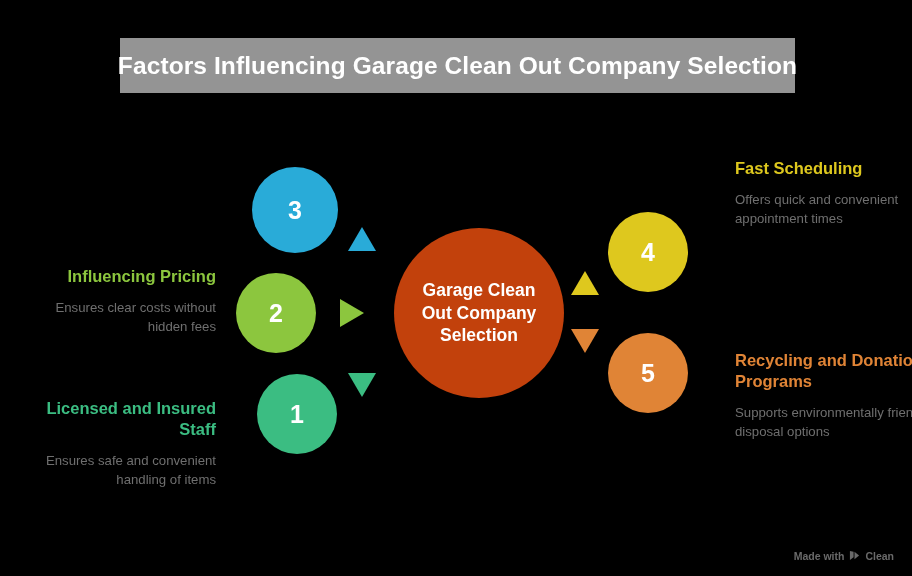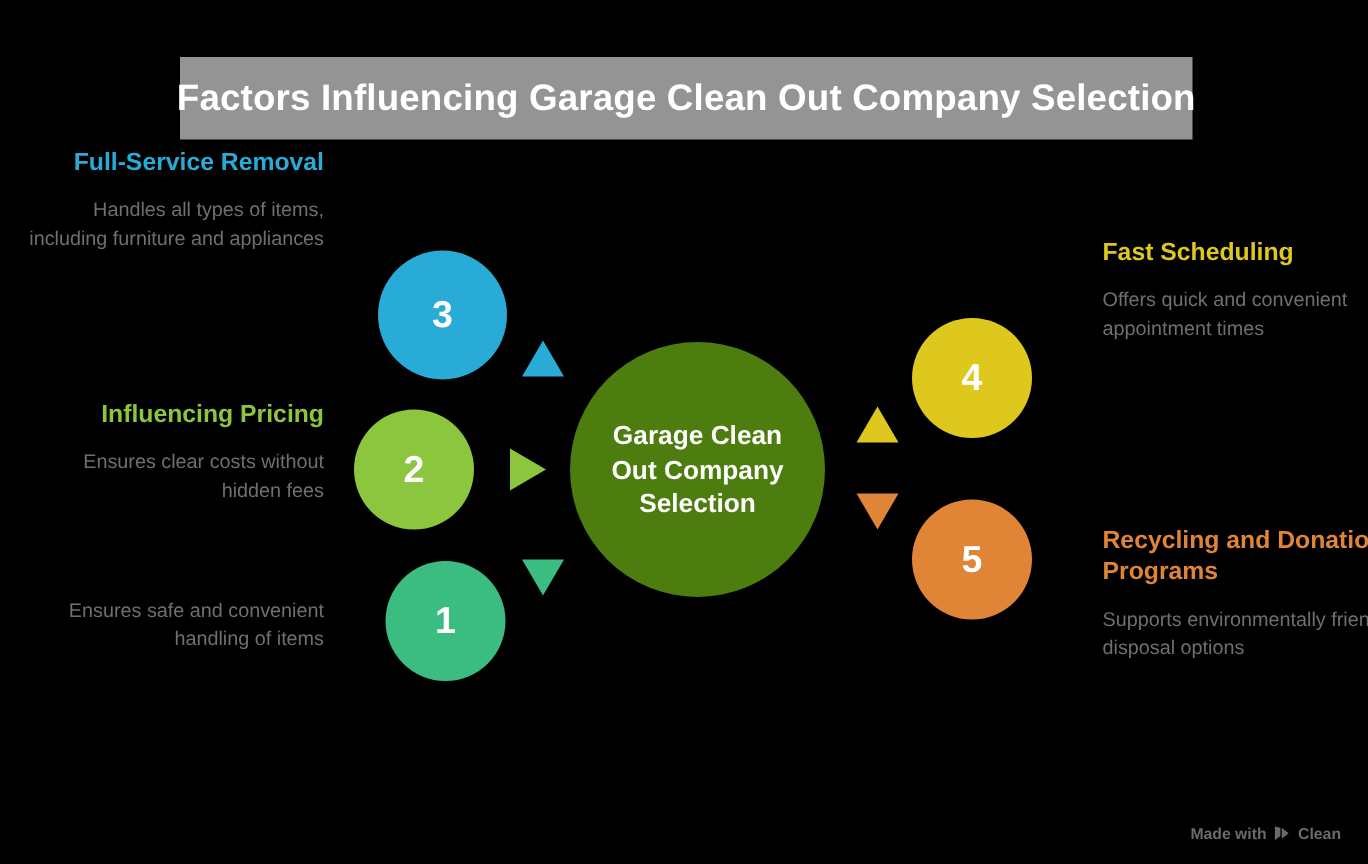--- a/index.html
+++ b/index.html
@@ -79,25 +79,25 @@
   }
   .num-circle { font-size: 25px; }
 
   #c3 { left: 252px; top: 167px; width: 86px; height: 86px; background: #29ABD8; }
   #c2 { left: 236px; top: 273px; width: 80px; height: 80px; background: #8CC63E; }
   #c1 { left: 257px; top: 374px; width: 80px; height: 80px; background: #3BBD82; }
   #c4 { left: 608px; top: 212px; width: 80px; height: 80px; background: #DEC81E; }
   #c5 { left: 608px; top: 333px; width: 80px; height: 80px; background: #E08436; }
 
   #center-circle {
-    left: 380px;
+    left: 394px;
     top: 228px;
     width: 170px;
     height: 170px;
-    background: #4d7c0f;
+    background: #c2410c;
     text-align: center;
     line-height: 1.28;
     font-size: 17.5px;
     padding: 0 12px;
     box-sizing: border-box;
   }
 
   
   .tri { position: absolute; width: 0; height: 0; }
   .tri-up {
@@ -139,31 +139,28 @@
 </style>
 </head>
 <body>
 
 <div class="canvas">
 
   <div class="title-bar">
     <div class="title-text">Factors Influencing Garage Clean Out Company Selection</div>
   </div>
 
-  <div class="label-block left" id="blk-full">
-    <div class="label-head" style="color:#29ABD8;">Full-Service Removal</div>
-    <div class="label-body">Handles all types of items, including furniture and appliances</div>
-  </div>
 
   <div class="label-block left" id="blk-transp">
     <div class="label-head" style="color:#8CC63E;">Influencing Pricing</div>
     <div class="label-body">Ensures clear costs without hidden fees</div>
   </div>
 
   <div class="label-block left" id="blk-licensed">
+    <div class="label-head" style="color:#3BBD82;">Licensed and Insured Staff</div>
     <div class="label-body">Ensures safe and convenient handling of items</div>
   </div>
 
   <div class="label-block right" id="blk-fast">
     <div class="label-head" style="color:#DEC81E;">Fast Scheduling</div>
     <div class="label-body">Offers quick and convenient appointment times</div>
   </div>
 
   <div class="label-block right" id="blk-recycle">
     <div class="label-head" style="color:#E08436;">Recycling and Donation Programs</div>

